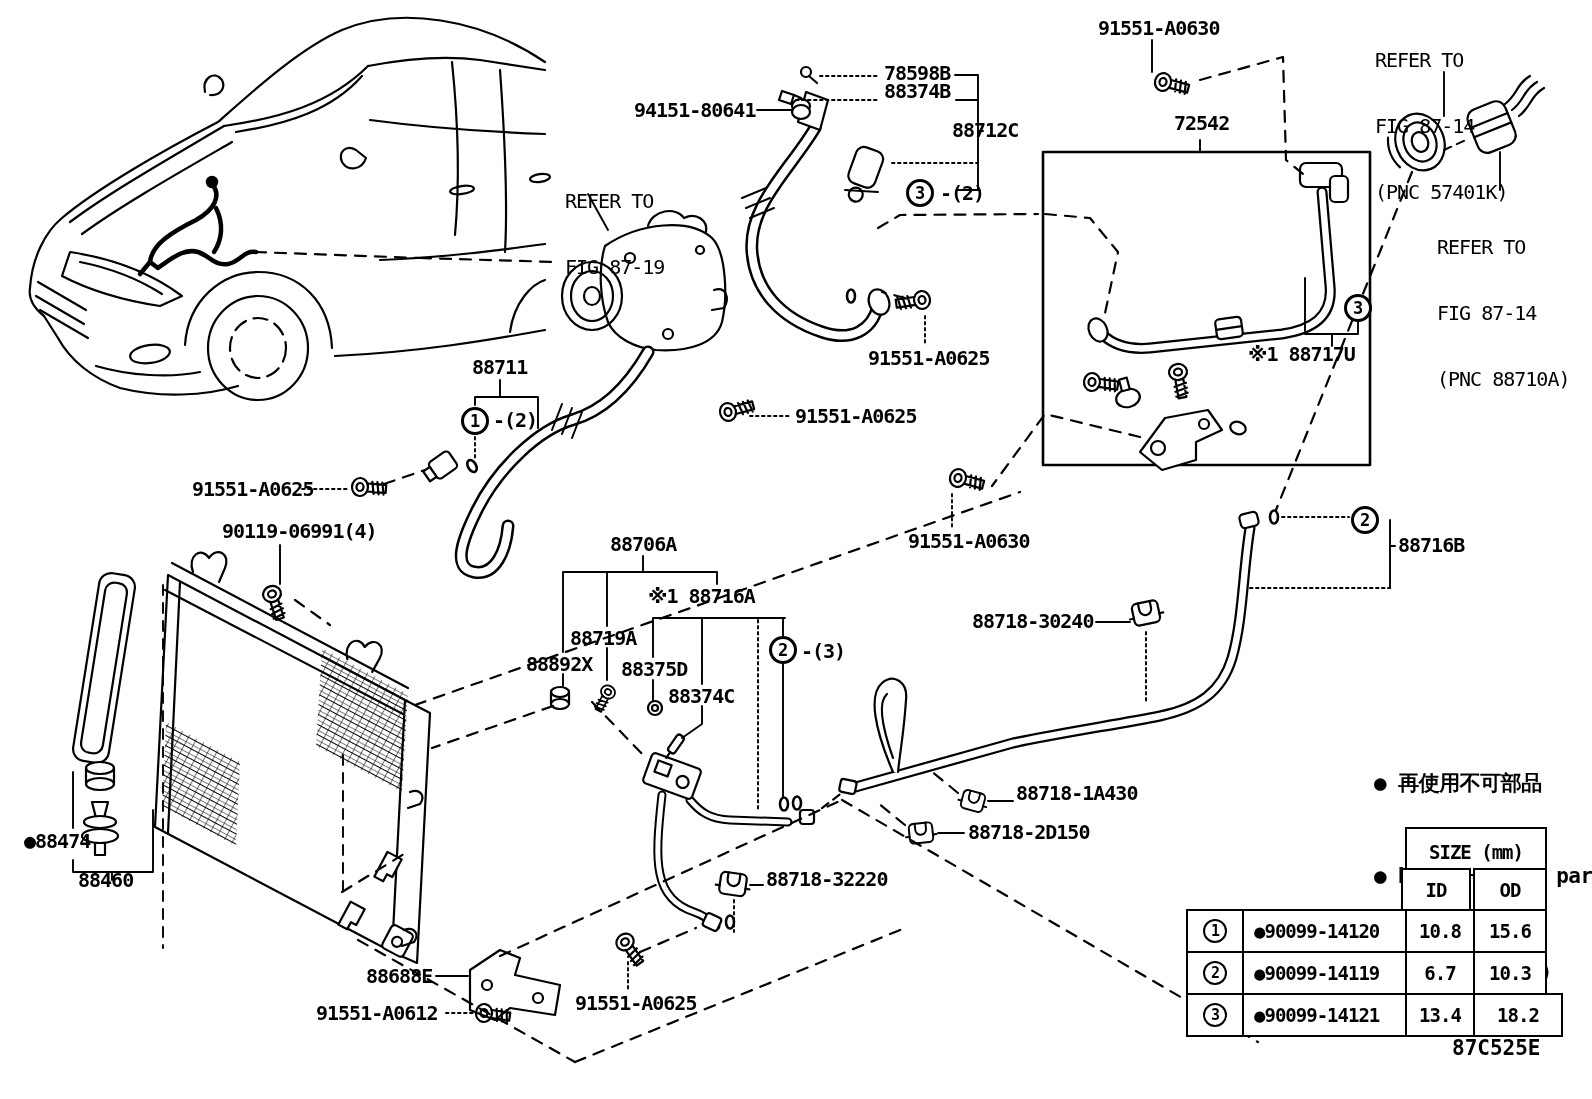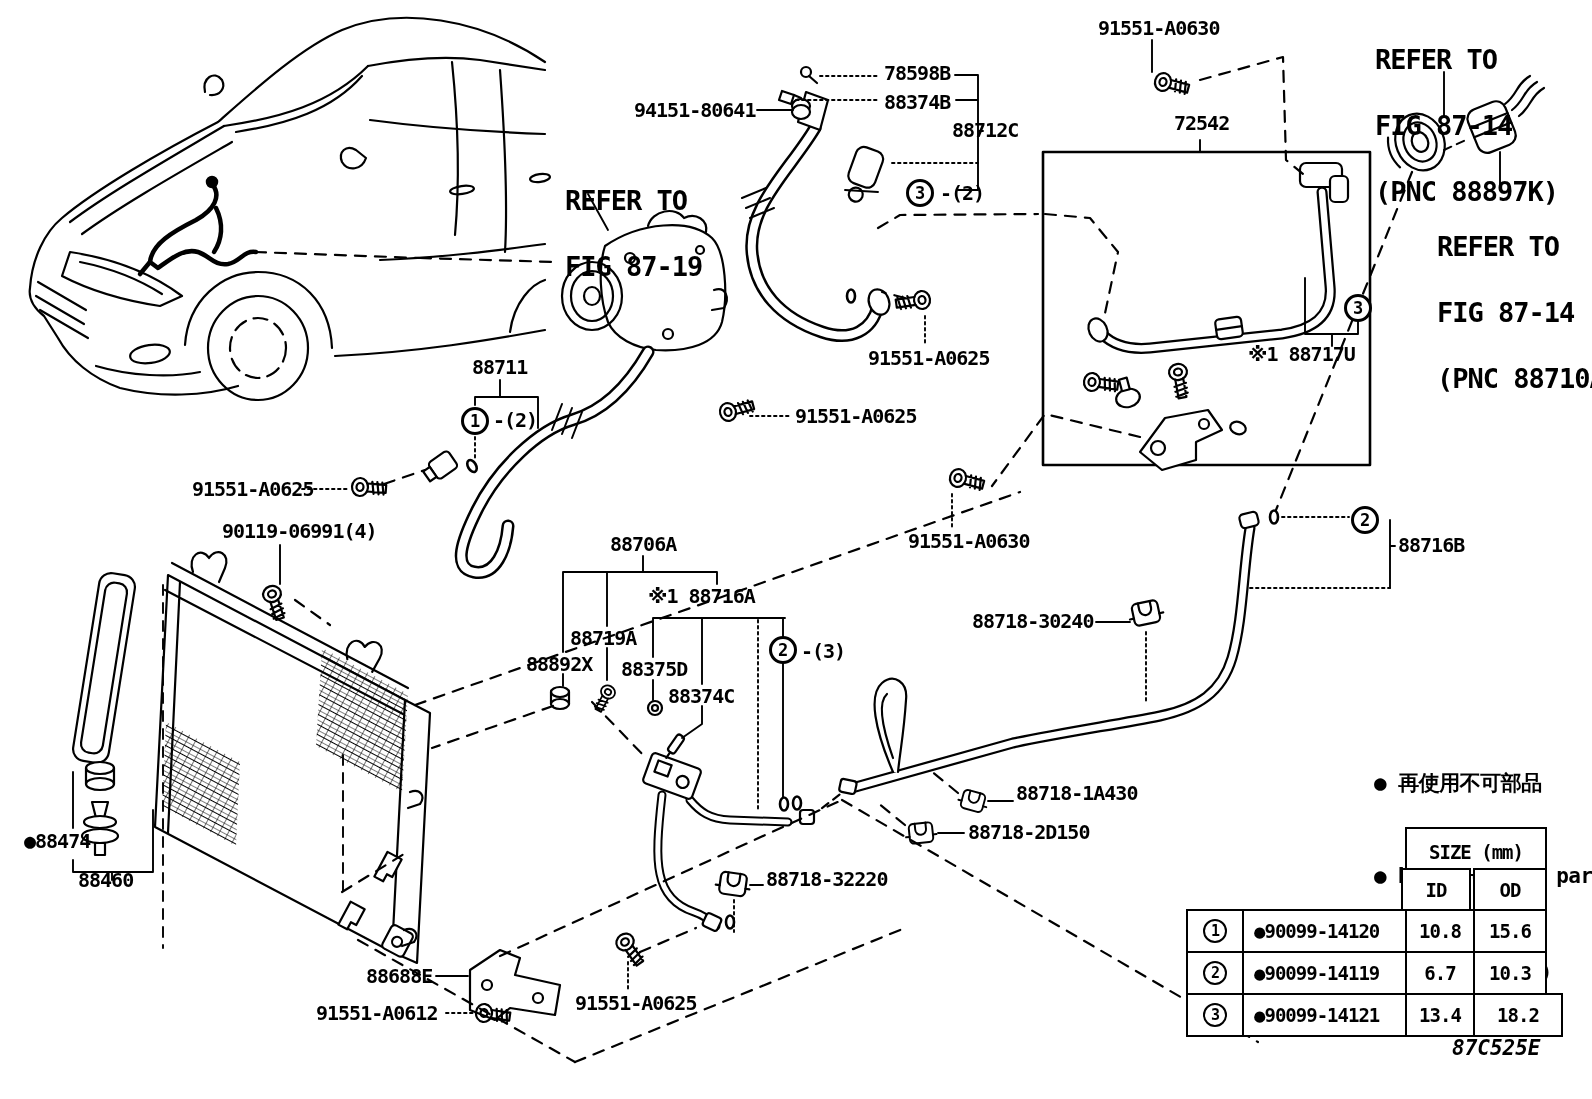--- a/index.html
+++ b/index.html
@@ -1,35 +1,35 @@
 <!DOCTYPE html>
 <html><head>
 <meta charset="utf-8">
 <style>
   html,body{margin:0;padding:0;background:#fff;}
   .stage{position:relative;width:1592px;height:1099px;background:#ffffff;overflow:hidden;
          font-family:"DejaVu Sans Mono","DejaVu Sans",sans-serif;color:#000;}
   .stage svg{position:absolute;left:0;top:0;}
   .lbl{position:absolute;font-weight:700;font-size:20px;letter-spacing:-1px;
        line-height:21px;white-space:pre;color:#000;}
-  .refer{position:absolute;font-weight:700;font-size:27px;letter-spacing:-1px;line-height:22px;white-space:pre;}
+  .refer{position:absolute;font-weight:400;font-size:20px;letter-spacing:-1px;line-height:22px;white-space:pre;}
   .refer span{display:block;}
   .circ{position:absolute;width:28px;height:28px;border:3px solid #000;border-radius:50%;
         background:#fff;box-sizing:border-box;display:flex;align-items:center;justify-content:center;
         font-weight:700;font-size:17px;}
   .qty{position:absolute;font-weight:700;font-size:20px;letter-spacing:-1px;white-space:pre;}
   .legend{position:absolute;left:1374px;top:706px;font-weight:700;font-size:21px;letter-spacing:-0.5px;line-height:31px;white-space:pre;}
   .legend .note{margin-top:3px;}
   .tcell{position:absolute;border:2px solid #000;box-sizing:border-box;background:#fff;
          display:flex;align-items:center;justify-content:center;
          font-weight:700;font-size:19px;letter-spacing:-1px;white-space:pre;}
   .tcell.left{justify-content:flex-start;padding-left:10px;}
   .circ-sm{width:24px;height:24px;border:2.5px solid #000;border-radius:50%;box-sizing:border-box;
            display:flex;align-items:center;justify-content:center;font-size:15px;font-weight:700;}
-  .code{position:absolute;font-weight:700;font-size:21px;letter-spacing:0px;font-style:italic;}
+  .code{position:absolute;font-weight:700;font-size:21px;letter-spacing:0px;}
 </style>
 </head>
 <body>
 
 <div class="stage">
 
 <svg width="1592" height="1099" viewBox="0 0 1592 1099" fill="none" stroke="#000" stroke-width="2.2" stroke-linecap="round" stroke-linejoin="round">
   <defs>
     <pattern id="fins" width="8" height="9" patternUnits="userSpaceOnUse" patternTransform="rotate(28)">
       <path d="M0,0 H8 M0,0 V9 M0,4.5 H8" stroke="#000" stroke-width="1.1"></path>
@@ -341,25 +341,25 @@
     <path d="M500,956 L842,800"></path>
     <path d="M842,800 L1258,1042"></path>
   </g>
 </svg>
 
 <div class="lbl" style="left:1098px;top:18px">91551-A0630</div>
 
 <div class="refer" style="left:1375px;top:5px">
   <span>REFER TO</span>
   <span>FIG 87-14</span>
-  <span>(PNC 88897K)</span>
+  <span>(PNC 57401K)</span>
 </div>
 
 <div class="lbl" style="left:884px;top:63px">78598B</div>
-<div class="lbl" style="left:884px;top:92px">88374B</div>
+<div class="lbl" style="left:884px;top:81px">88374B</div>
 <div class="lbl" style="left:634px;top:100px">94151-80641</div>
 <div class="lbl" style="left:952px;top:120px">88712C</div>
 <div class="lbl" style="left:1174px;top:113px">72542</div>
 
 <div class="refer" style="left:565px;top:146px">
   <span>REFER TO</span>
   <span>FIG 87-19</span>
 </div>
 
 <div class="refer" style="left:1437px;top:192px">

